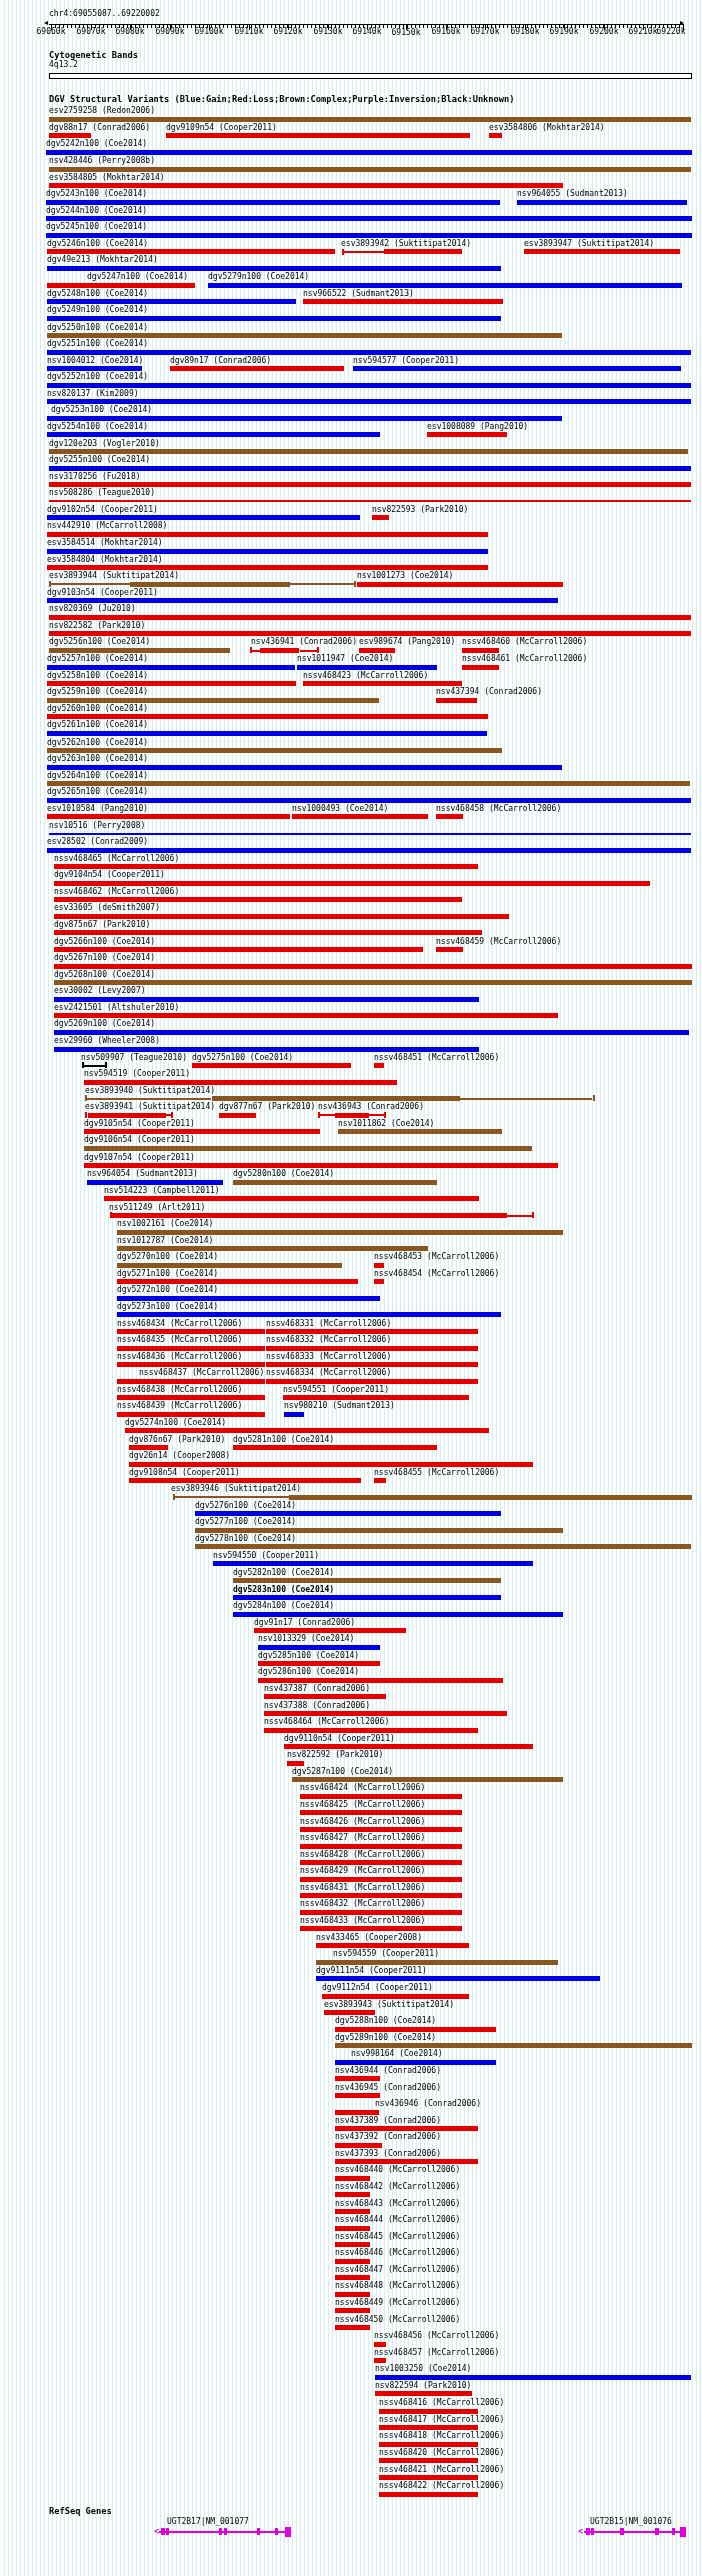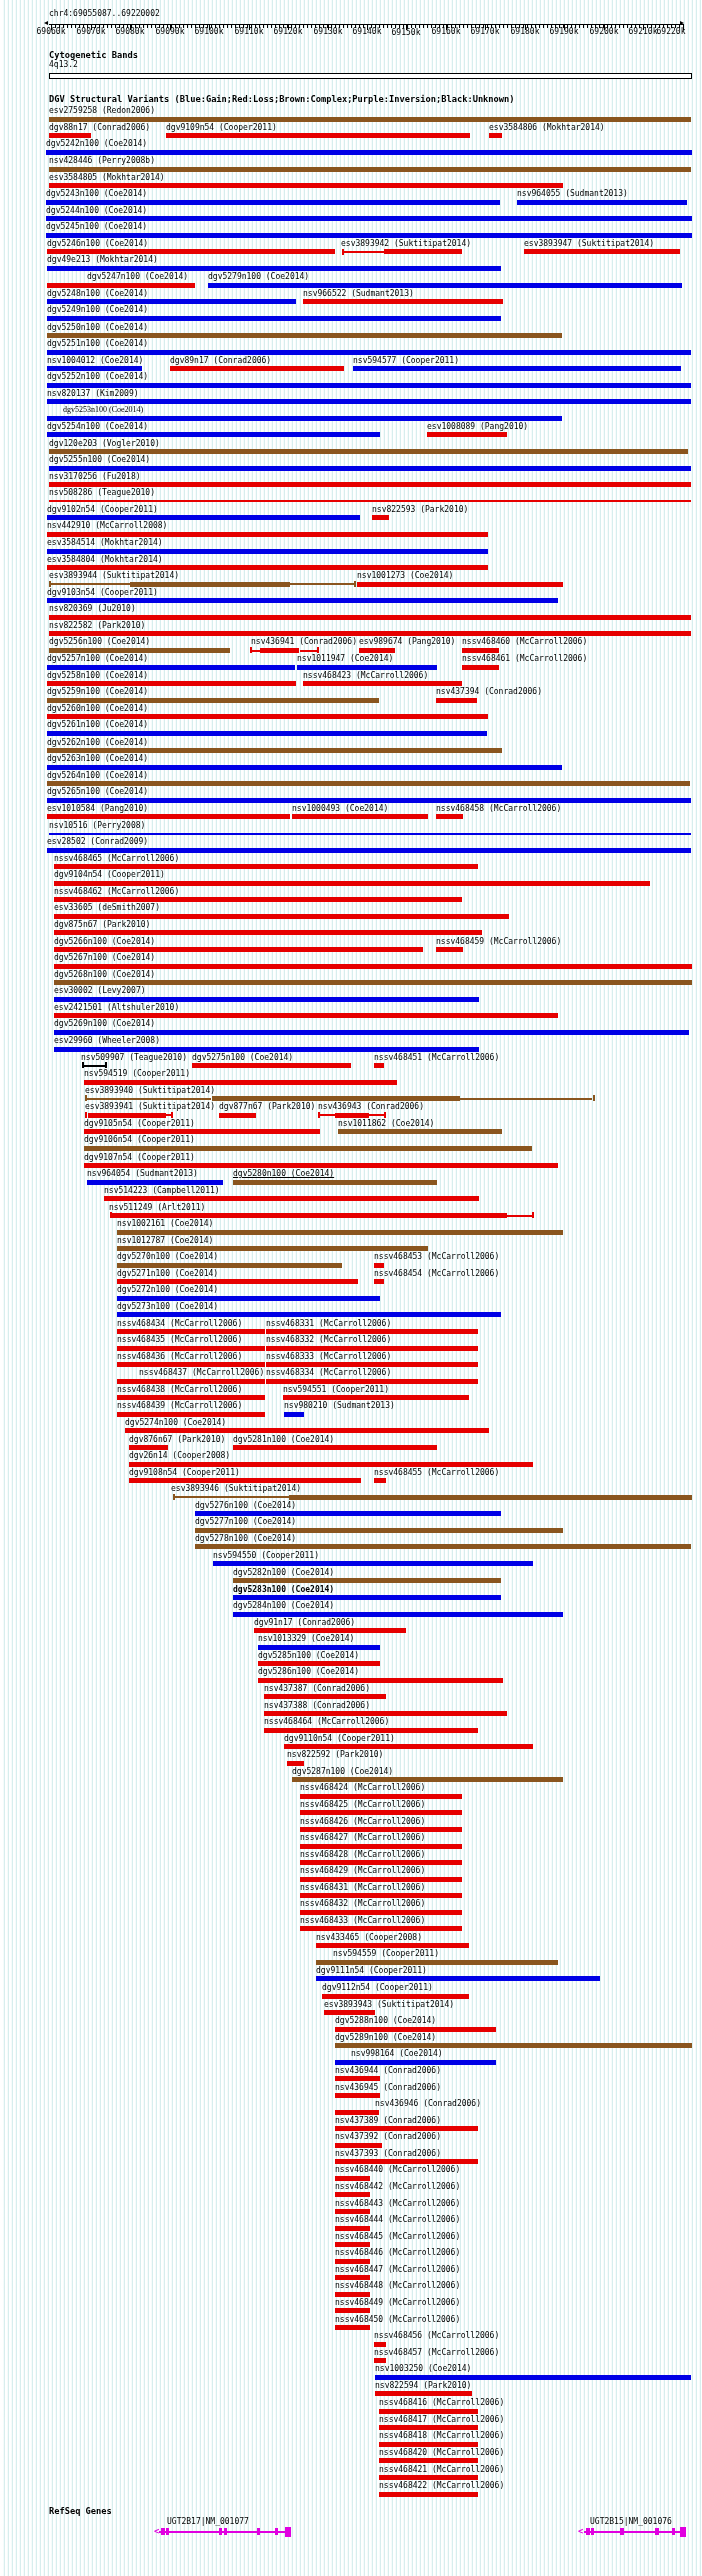--- a/index.html
+++ b/index.html
@@ -132,21 +132,21 @@
       <div class="lbl" style="left: 47px; top: 357px;">nsv1004012 (Coe2014)</div>
       <div class="bar" style="left: 47px; top: 366px; width: 95px; background: rgb(0, 0, 230);"></div>
       <div class="lbl" style="left: 170px; top: 357px;">dgv89n17 (Conrad2006)</div>
       <div class="bar" style="left: 170px; top: 366px; width: 174px; background: rgb(230, 0, 0);"></div>
       <div class="lbl" style="left: 353px; top: 357px;">nsv594577 (Cooper2011)</div>
       <div class="bar" style="left: 353px; top: 366px; width: 328px; background: rgb(0, 0, 230);"></div>
       <div class="lbl" style="left: 47px; top: 373px;">dgv5252n100 (Coe2014)</div>
       <div class="bar" style="left: 47px; top: 383px; width: 644px; background: rgb(0, 0, 230);"></div>
       <div class="lbl" style="left: 47px; top: 390px;">nsv820137 (Kim2009)</div>
       <div class="bar" style="left: 47px; top: 399px; width: 644px; background: rgb(0, 0, 230);"></div>
-      <div class="lbl" style="left: 63px; top: 406px; font-family: Liberation Serif, serif;">dgv5253n100 (Coe2014)</div>
+      <div class="lbl" style="left: 51px; top: 406px;">dgv5253n100 (Coe2014)</div>
       <div class="bar" style="left: 47px; top: 416px; width: 515px; background: rgb(0, 0, 230);"></div>
       <div class="lbl" style="left: 47px; top: 423px;">dgv5254n100 (Coe2014)</div>
       <div class="bar" style="left: 47px; top: 432px; width: 333px; background: rgb(0, 0, 230);"></div>
       <div class="lbl" style="left: 427px; top: 423px;">esv1008089 (Pang2010)</div>
       <div class="bar" style="left: 427px; top: 432px; width: 80px; background: rgb(230, 0, 0);"></div>
       <div class="lbl" style="left: 49px; top: 440px;">dgv120e203 (Vogler2010)</div>
       <div class="bar" style="left: 49px; top: 449px; width: 639px; background: rgb(138, 85, 30);"></div>
       <div class="lbl" style="left: 49px; top: 456px;">dgv5255n100 (Coe2014)</div>
       <div class="bar" style="left: 49px; top: 466px; width: 642px; background: rgb(0, 0, 230);"></div>
       <div class="lbl" style="left: 49px; top: 473px;">nsv3170256 (Fu2018)</div>
@@ -284,21 +284,21 @@
       <div class="lbl" style="left: 84px; top: 1120px;">dgv9105n54 (Cooper2011)</div>
       <div class="bar" style="left: 84px; top: 1129px; width: 236px; background: rgb(230, 0, 0);"></div>
       <div class="lbl" style="left: 338px; top: 1120px;">nsv1011862 (Coe2014)</div>
       <div class="bar" style="left: 338px; top: 1129px; width: 164px; background: rgb(138, 85, 30);"></div>
       <div class="lbl" style="left: 84px; top: 1136px;">dgv9106n54 (Cooper2011)</div>
       <div class="bar" style="left: 84px; top: 1146px; width: 448px; background: rgb(138, 85, 30);"></div>
       <div class="lbl" style="left: 84px; top: 1154px;">dgv9107n54 (Cooper2011)</div>
       <div class="bar" style="left: 84px; top: 1163px; width: 474px; background: rgb(230, 0, 0);"></div>
       <div class="lbl" style="left: 87px; top: 1170px;">nsv964054 (Sudmant2013)</div>
       <div class="bar" style="left: 87px; top: 1180px; width: 136px; background: rgb(0, 0, 230);"></div>
-      <div class="lbl" style="left: 233px; top: 1170px; text-decoration: underline;">dgv5280n100 (Coe2014)</div>
+      <div class="lbl" style="left: 233px; top: 1170px;">dgv5280n100 (Coe2014)</div>
       <div class="bar" style="left: 233px; top: 1180px; width: 204px; background: rgb(138, 85, 30);"></div>
       <div class="lbl" style="left: 104px; top: 1187px;">nsv514223 (Campbell2011)</div>
       <div class="bar" style="left: 104px; top: 1196px; width: 375px; background: rgb(230, 0, 0);"></div>
       <div class="lbl" style="left: 109px; top: 1204px;">nsv511249 (Arlt2011)</div>
       <div class="tick" style="left: 110px; top: 1212px; background: rgb(230, 0, 0);"></div>
       <div class="thin" style="left: 110px; top: 1215px; width: 2.4px; background: rgb(230, 0, 0);"></div>
       <div class="bar" style="left: 112px; top: 1213px; width: 395px; background: rgb(230, 0, 0);"></div>
       <div class="thin" style="left: 507px; top: 1215px; width: 25px; background: rgb(230, 0, 0);"></div>
       <div class="tick" style="left: 532px; top: 1212px; background: rgb(230, 0, 0);"></div>
       <div class="lbl" style="left: 117px; top: 1220px; text-align: center;">nsv1002161 (Coe2014)</div>

